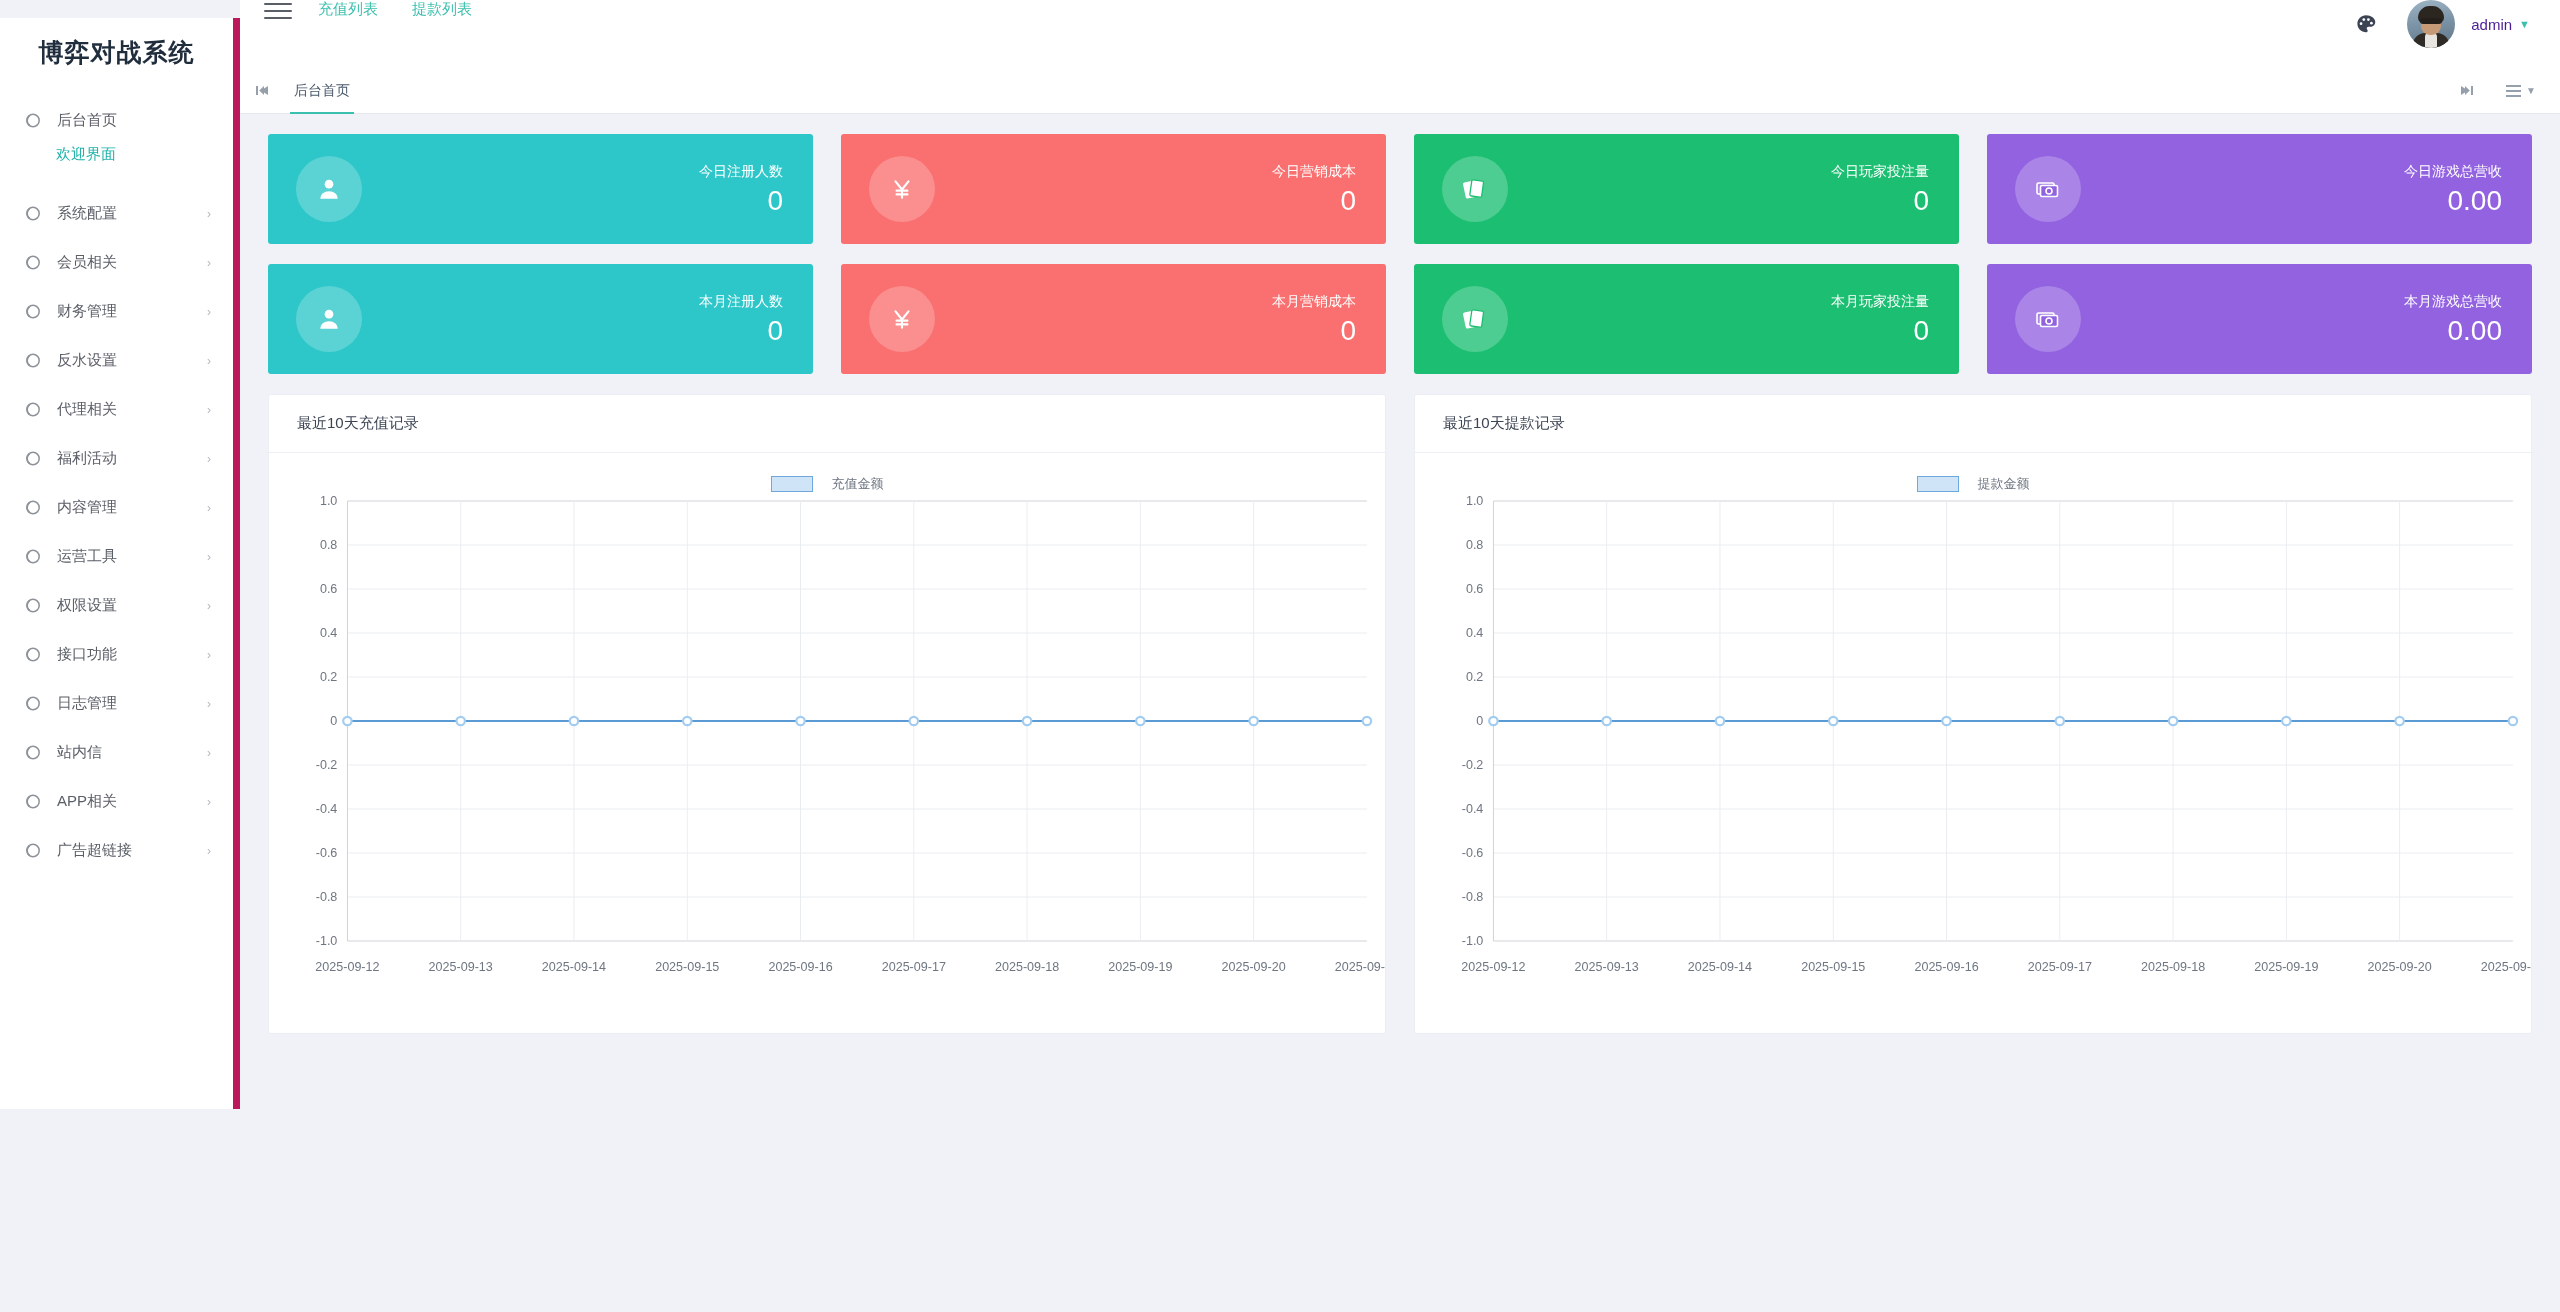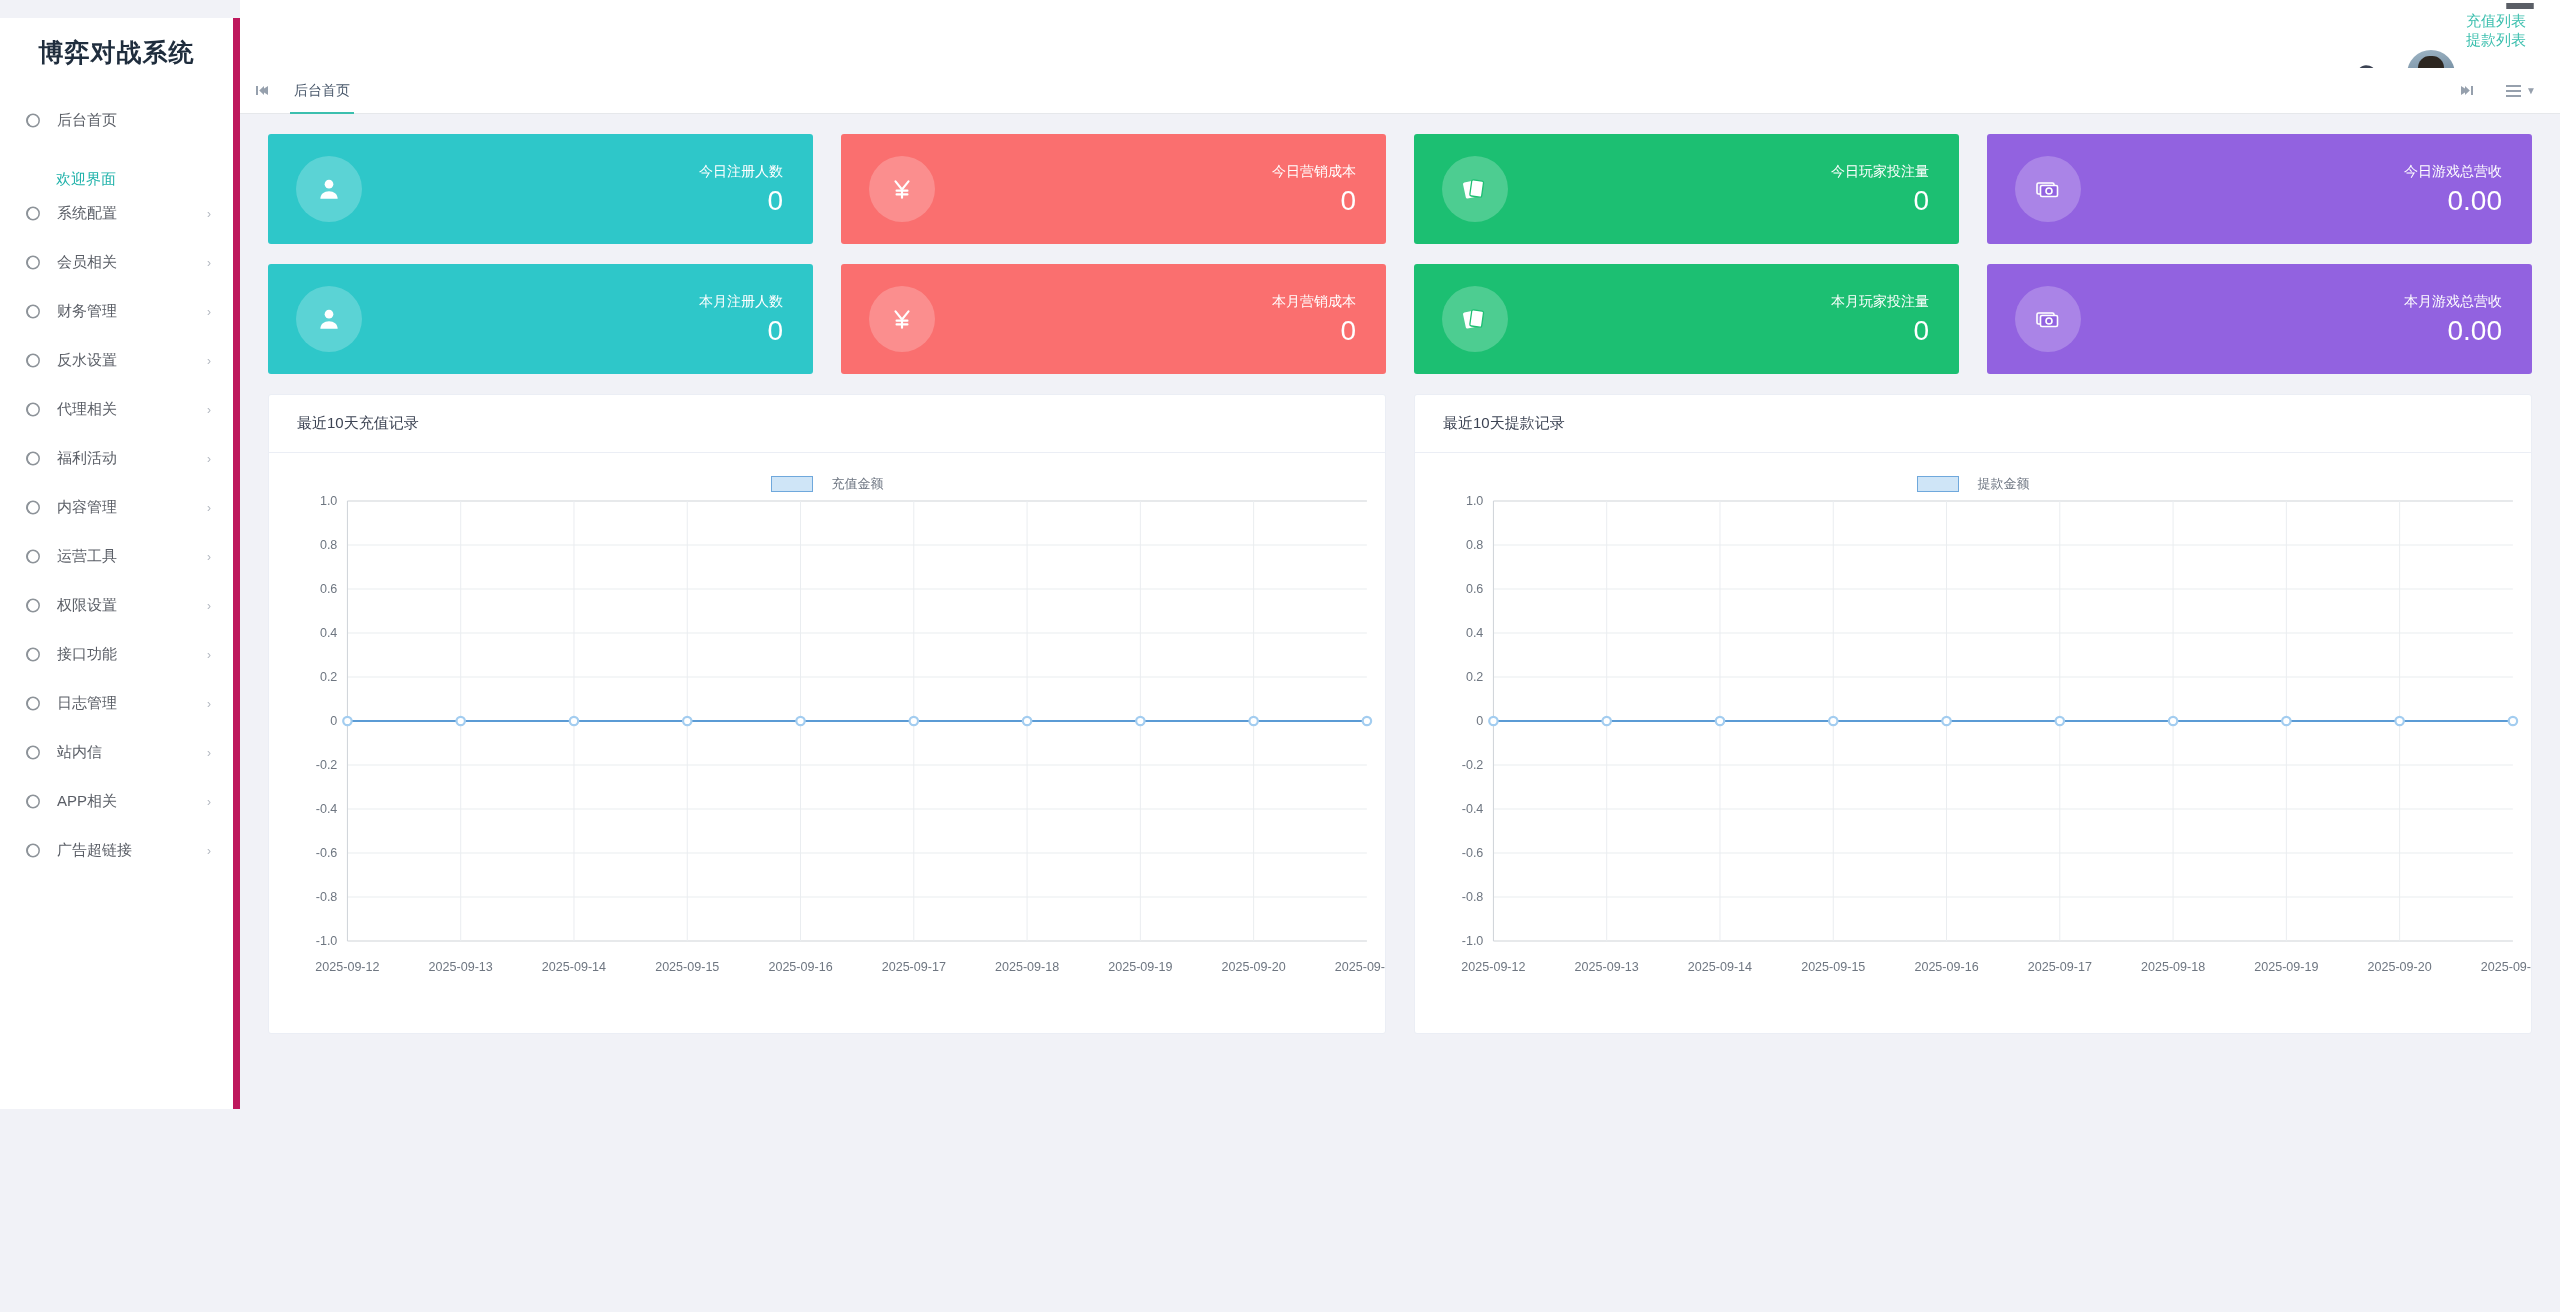--- a/index.html
+++ b/index.html
@@ -32,29 +32,29 @@
   }
   .nav-ico svg { display: block; }
   .nav-label {
     font-size: 15px; color: #5a5e66; white-space: nowrap;
   }
   .nav-arrow {
     position: absolute; right: 22px; top: 50%; transform: translateY(-50%);
     color: #b3b8c0; font-size: 12px; line-height: 1;
   }
   .nav-sub {
-    height: 44px; display: flex; align-items: flex-end; padding-left: 56px;
+    height: 44px; display: flex; align-items: flex-start; padding-left: 56px;
     cursor: pointer;
   }
   .nav-sub .nav-label { color: #20b2aa; font-size: 15px; }
   
   #header {
     position: absolute; left: 240px; top: 0; right: 0; height: 84px;
     background: #ffffff; border-bottom: 1px solid #eceef1;
-    display: flex; align-items: flex-end; flex-direction: column;
+    display: flex; align-items: flex-start;
   }
   #hamburger {
     width: 28px; height: 22px; margin-left: 24px; margin-right: 26px;
     display: flex; flex-direction: column; justify-content: space-between;
     cursor: pointer; padding: 3px 0;
   }
   #hamburger i { display: block; height: 2px; background: #5a5e66; border-radius: 1px; }
   .top-link {
     font-size: 15px; color: #3bbfae; margin-right: 34px; cursor: pointer;
     text-decoration: none;

